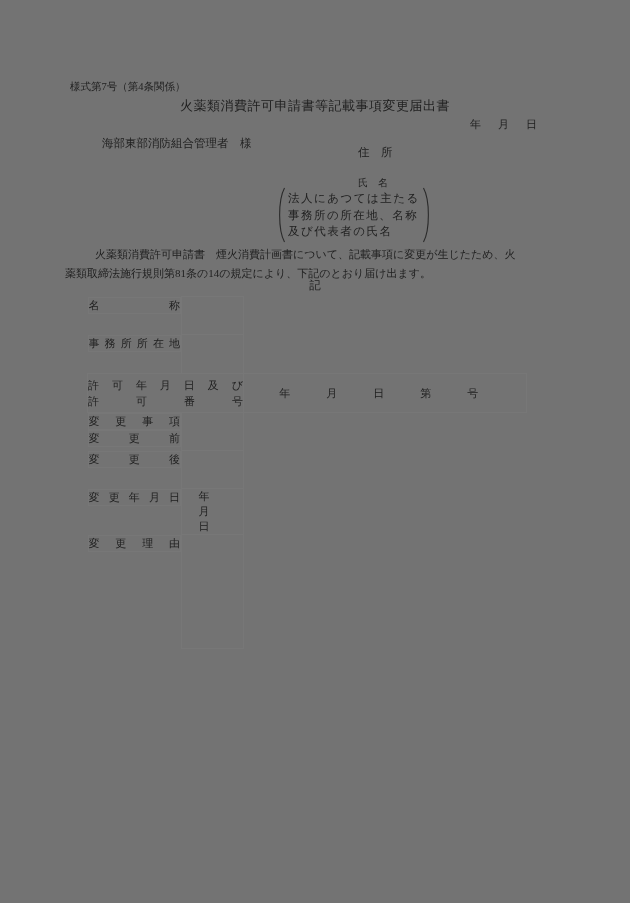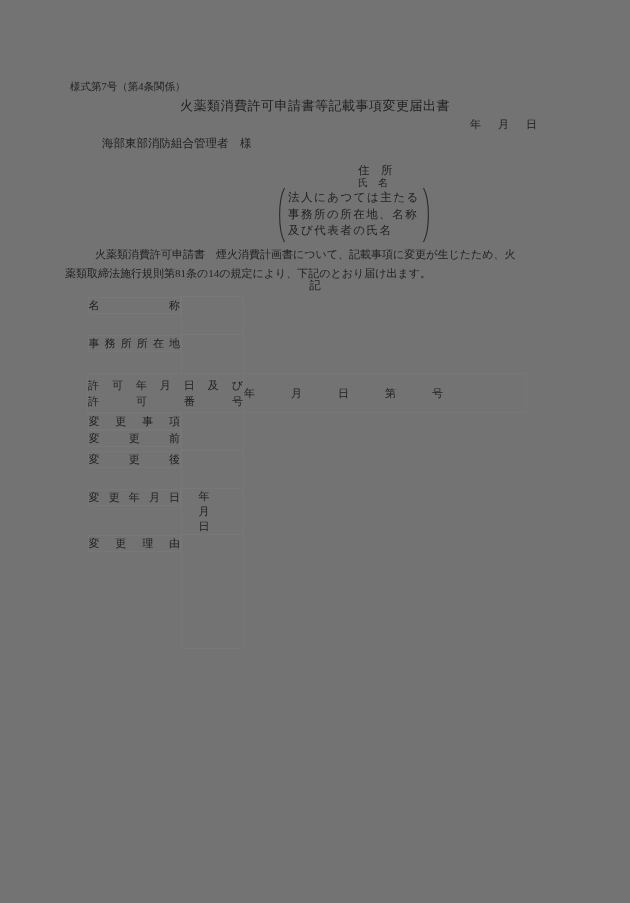--- a/index.html
+++ b/index.html
@@ -13,25 +13,25 @@
     font-size: 11px;
     overflow: hidden;
     padding-left: 27px;
   }
   .abs { position: absolute; }
 
   #form-no   { left: 70px;  top: 80px;  font-size: 10.5px; }
   #doc-title { left: 0; width: 630px; top: 97px; text-align: center; font-size: 13px; letter-spacing: 0.5px; }
   #date-line { right: 117px; top: 117px; letter-spacing: 3px; font-size: 11px; }
   #addressee { left: 102px; top: 136px; font-size: 11.5px; text-align: right; }
-  #sender-address { left: 358px; top: 163px; font-size: 11.5px; }
+  #sender-address { left: 358px; top: 145px; font-size: 11.5px; }
   #sender-name    { left: 358px; top: 176px; font-size: 10px; }
 
   #corp-note { left: 276px; top: 187px; display: flex; align-items: center; gap: 2px; }
-  #corp-note .note-lines { font-size: 11.5px; line-height: 16.5px; letter-spacing: 1.5px; font-family: Liberation Mono, monospace; }
+  #corp-note .note-lines { font-size: 11.5px; line-height: 16.5px; letter-spacing: 1.5px; }
   #corp-note svg { display: block; }
 
   #body-par { left: 65px; top: 245px; width: 492px; font-size: 11px; line-height: 19px; }
   #body-par .line1 { text-indent: 30px; }
 
   #re-heading { left: 0; width: 630px; top: 278px; text-align: center; font-size: 11.5px; }
 
   table.record {
     position: absolute;
     left: 87px; top: 296px;
@@ -45,21 +45,21 @@
     font-weight: normal;
     vertical-align: middle;
     padding: 0;
     overflow: hidden;
   }
   th.lbl { padding: 0 10px; }
   th.lbl-narrow { padding: 0 8px; }
   th.lbl-sub { padding: 0 7px; }
   .spread { display: flex; justify-content: space-between; }
   .two-line { line-height: 16px; }
-  td.val-permit { text-align: left; letter-spacing: 12.5px; padding-left: 12px; }
+  td.val-permit { text-align: center; letter-spacing: 12.5px; padding-left: 12px; }
   td.val-date   { text-align: center; letter-spacing: 17px;  padding-left: 17px; }
 </style>
 </head>
 <body>
 
 <div class="page">
 
   <div class="abs" id="form-no">様式第7号（第4条関係）</div>
 
   <div class="abs" id="doc-title">火薬類消費許可申請書等記載事項変更届出書</div>

